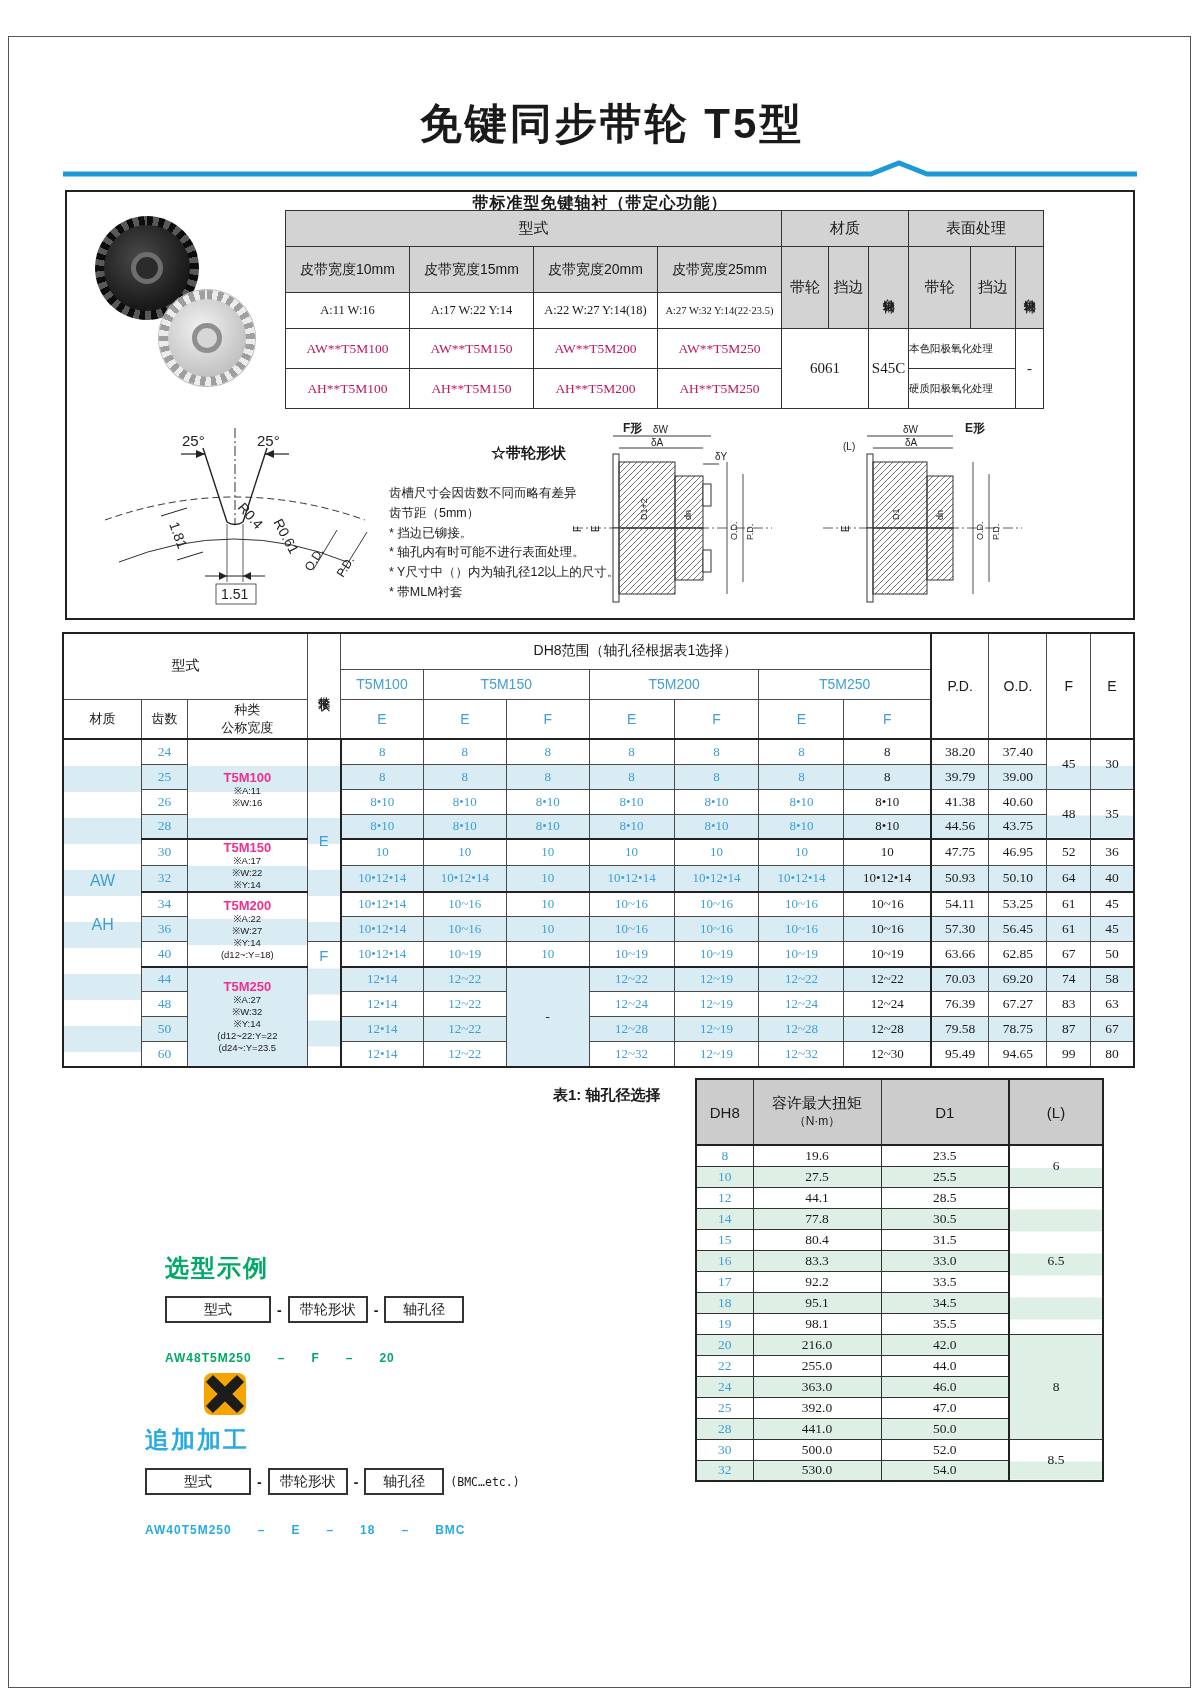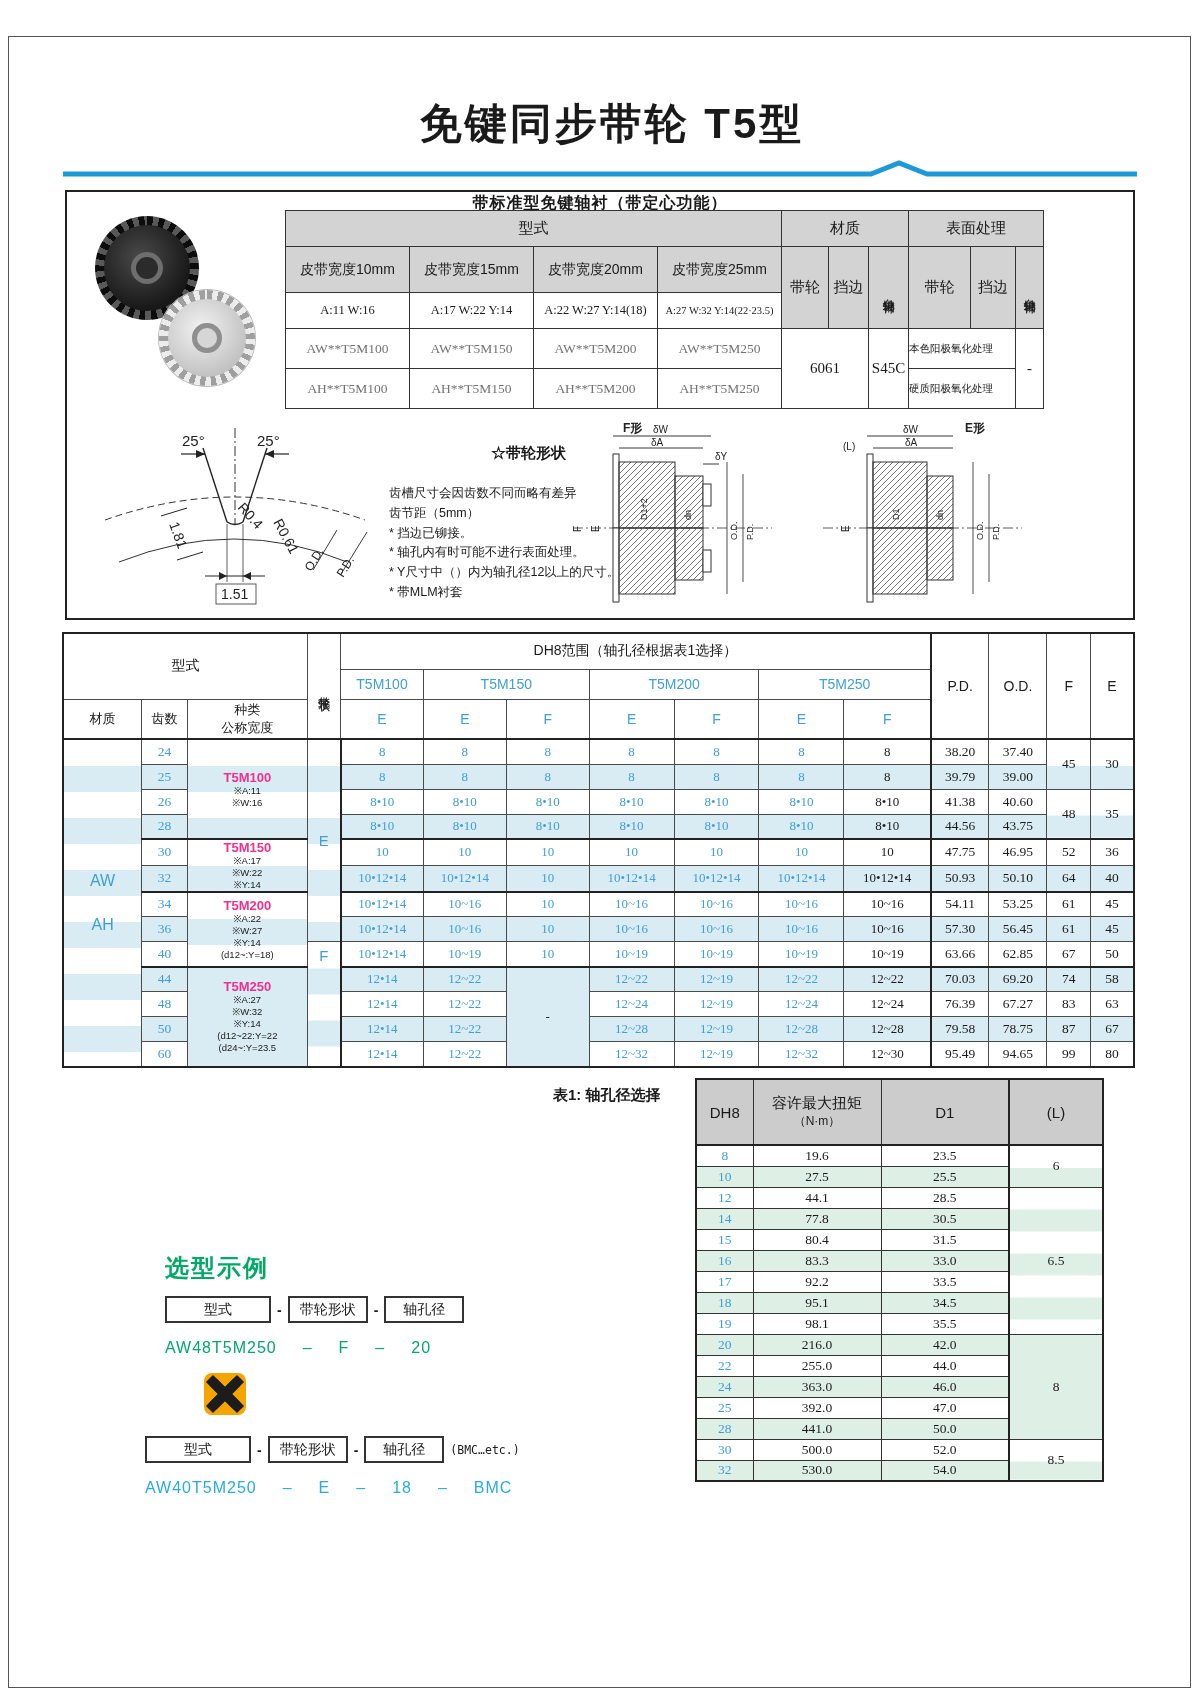--- a/index.html
+++ b/index.html
@@ -30,21 +30,21 @@
   .pulley-silver .bore { background:#d6d6d6; border:5px solid #8f8f8f; }
 
   
   table { border-collapse:collapse; }
   .spec { position:absolute; left:218px; top:18px; width:758px; table-layout:fixed; }
   .spec th, .spec td { border:1px solid #333; text-align:center; vertical-align:middle; overflow:hidden; }
   .spec th { background:#d3d3d3; font-size:15px; font-weight:normal; }
   .spec .bw { font-size:14px; height:46px; }
   .spec .dims { background:#fff; font-family:"Liberation Serif", serif; font-size:12.5px; height:36px; }
   .spec .dims-sm { font-size:10.5px; }
-  .spec .model { color:#737373; font-family:"Liberation Serif", serif; font-size:13.5px; height:40px; background:#fff; }
+  .spec .model { color:#be185d; font-family:"Liberation Serif", serif; font-size:13.5px; height:40px; background:#fff; }
   .spec .matv { font-family:"Liberation Serif", serif; font-size:15px; background:#fff; }
   .spec .surf { font-size:10.5px; background:#fff; text-align:left; padding-left:0; }
   .spec .hdr1 { height:36px; }
   .vtext { writing-mode:vertical-rl; text-orientation:upright; letter-spacing:1px;
            display:inline-block; line-height:1.05; font-size:12px; }
 
   
   .notes { position:absolute; left:322px; top:292px; width:262px; font-size:12.5px; line-height:1.58; }
   .shape-title { position:absolute; left:424px; top:252px; font-size:15px; font-weight:bold; }
   svg text { font-family:"Liberation Sans", sans-serif; fill:#222; }
@@ -101,21 +101,21 @@
   .add-area { position:absolute; left:145px; top:1372px; }
   .ex-heading { font-size:24px; font-weight:bold; letter-spacing:2px; }
   .green { color:#00a966; }
   .cyan { color:#29abe2; }
   .code-row { display:flex; align-items:center; margin-top:12px; font-size:14px; }
   .code-box { display:inline-flex; align-items:center; justify-content:center;
               border:2px solid #333; height:27px; background:#fff; }
   .box-type { width:106px; } .box-shape { width:80px; } .box-bore { width:80px; }
   .sep { margin:0 6px; font-weight:bold; }
   .suffix { margin-left:6px; font-size:11.5px; font-family:"DejaVu Sans Mono", monospace; }
-  .ex-parts { display:flex; margin-top:16px; font-size:16px; font-weight:normal; letter-spacing:1px; }
+  .ex-parts { display:flex; margin-top:28px; font-size:12px; font-weight:bold; letter-spacing:1px; }
   .ex-parts span { margin-right:26px; }
   .mach-icon { width:44px; height:44px; margin-left:58px; margin-bottom:4px; }
 </style>
 </head>
 <body>
 
 <div class="sheet">
   <div class="frame"></div>
 
   <div class="title">免键同步带轮 T5型</div>
@@ -689,20 +689,21 @@
         <span>20</span>
     </div>
   </div>
 
   <div class="add-area">
     <svg class="mach-icon" viewBox="0 0 44 44">
       <rect x="1" y="1" width="42" height="42" rx="8" fill="#f5a500"></rect>
       <path d="M10 10 L34 34 M34 10 L10 34" stroke="#1c1c1c" stroke-width="10" stroke-linecap="square"></path>
       <path d="M10 10 L34 34 M34 10 L10 34" stroke="#1c1c1c" stroke-width="10"></path>
     </svg>
+    <div class="ex-heading cyan">追加加工</div>
     <div class="code-row">
       <span class="code-box box-type">型式</span>
       <span class="sep">-</span>
       <span class="code-box box-shape">带轮形状</span>
       <span class="sep">-</span>
       <span class="code-box box-bore">轴孔径</span>
       <span class="suffix">(BMC…etc.)</span>
     </div>
     <div class="ex-parts cyan">
       <span>AW40T5M250</span>

